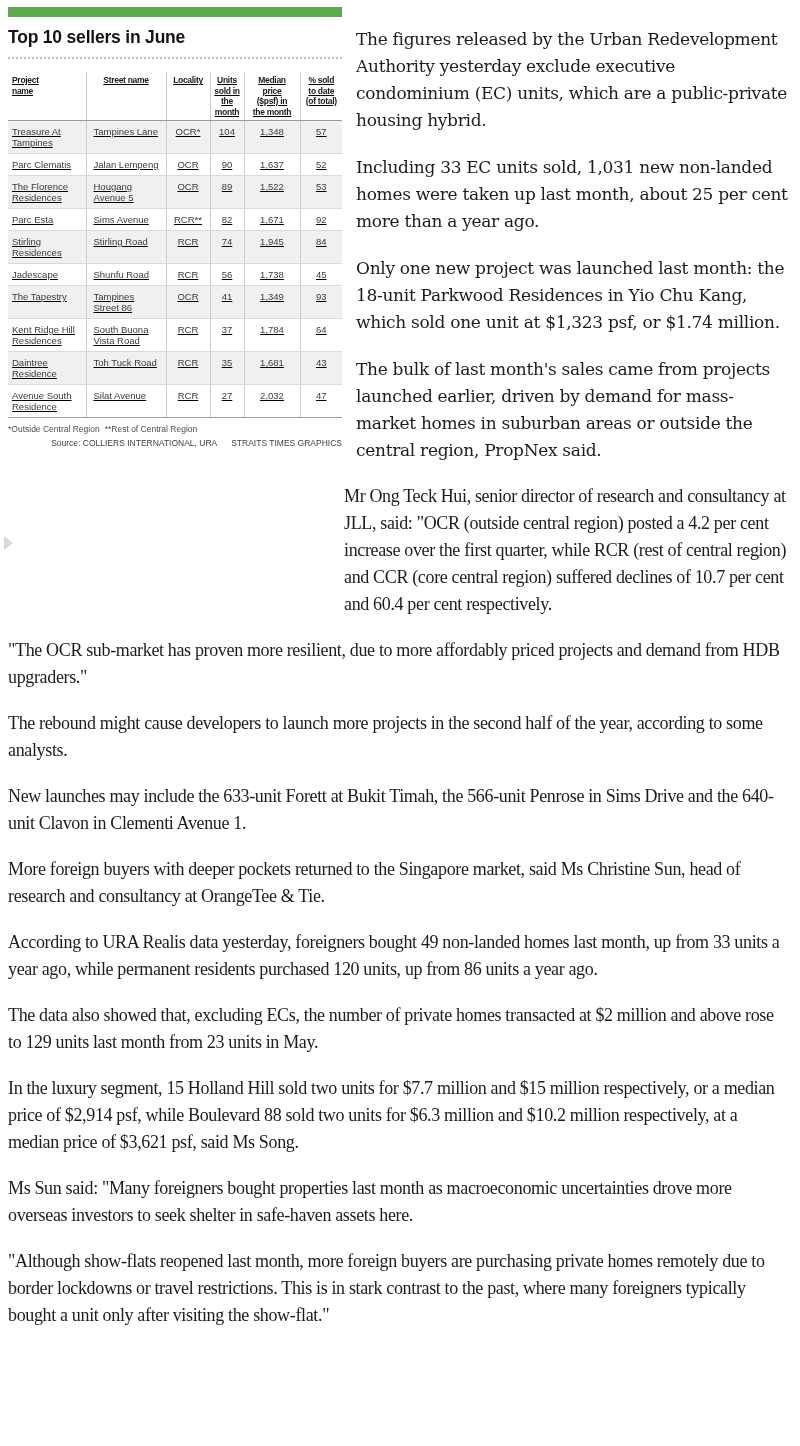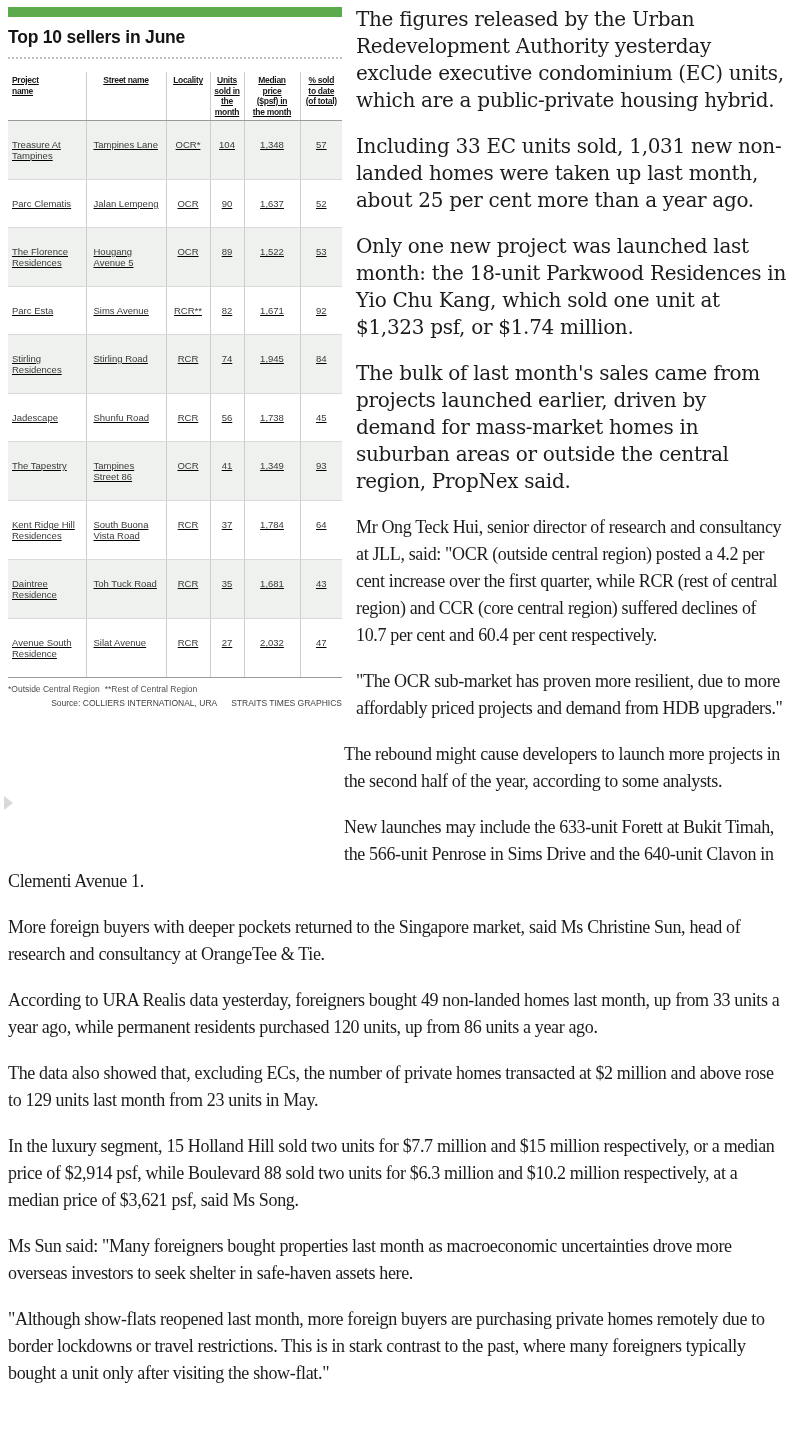--- a/index.html
+++ b/index.html
@@ -57,21 +57,21 @@
     vertical-align: top;
     padding: 3px 2px;
     border-bottom: 1px solid #9a9a9a;
     text-align: center;
   }
   table.sellers td {
     font-size: 9.5px;
     line-height: 11px;
     color: #3a3a3a;
     vertical-align: top;
-    padding: 18px 2px;
+    padding: 5px 2px;
     border-bottom: 1px solid #dadada;
     text-align: center;
   }
   table.sellers th:not(:last-child),
   table.sellers td:not(:last-child) { border-right: 1px solid #cccecc; }
   table.sellers tbody tr:nth-child(odd) { background: #eef1ee; }
   table.sellers tbody tr:last-child td { border-bottom: 1px solid #9a9a9a; }
   .c0 { width: 78px; } .c1 { width: 80px; } .c2 { width: 44px; }
   .c3 { width: 34px; } .c4 { width: 56px; } .c5 { width: 42px; }
   table.sellers th.c0 { text-align: left; padding-left: 4px; }
@@ -111,23 +111,24 @@
     border-left: 9px solid #d9d9d9;
   }
 
   
   .article p {
     margin: 0 0 19px 0;
     color: #1c1c1c;
   }
   .article p.serif-wide {
     font-family: "DejaVu Serif", serif;
-    font-size: 20px;
+    font-size: 17px;
     letter-spacing: -0.3px;
     line-height: 27px;
+    margin-top: 20px;
   }
   .article p.serif-narrow {
     font-family: "Liberation Serif", serif;
     font-size: 18px;
     letter-spacing: -0.35px;
     line-height: 27px;
   }
 </style>
 </head>
 <body>

